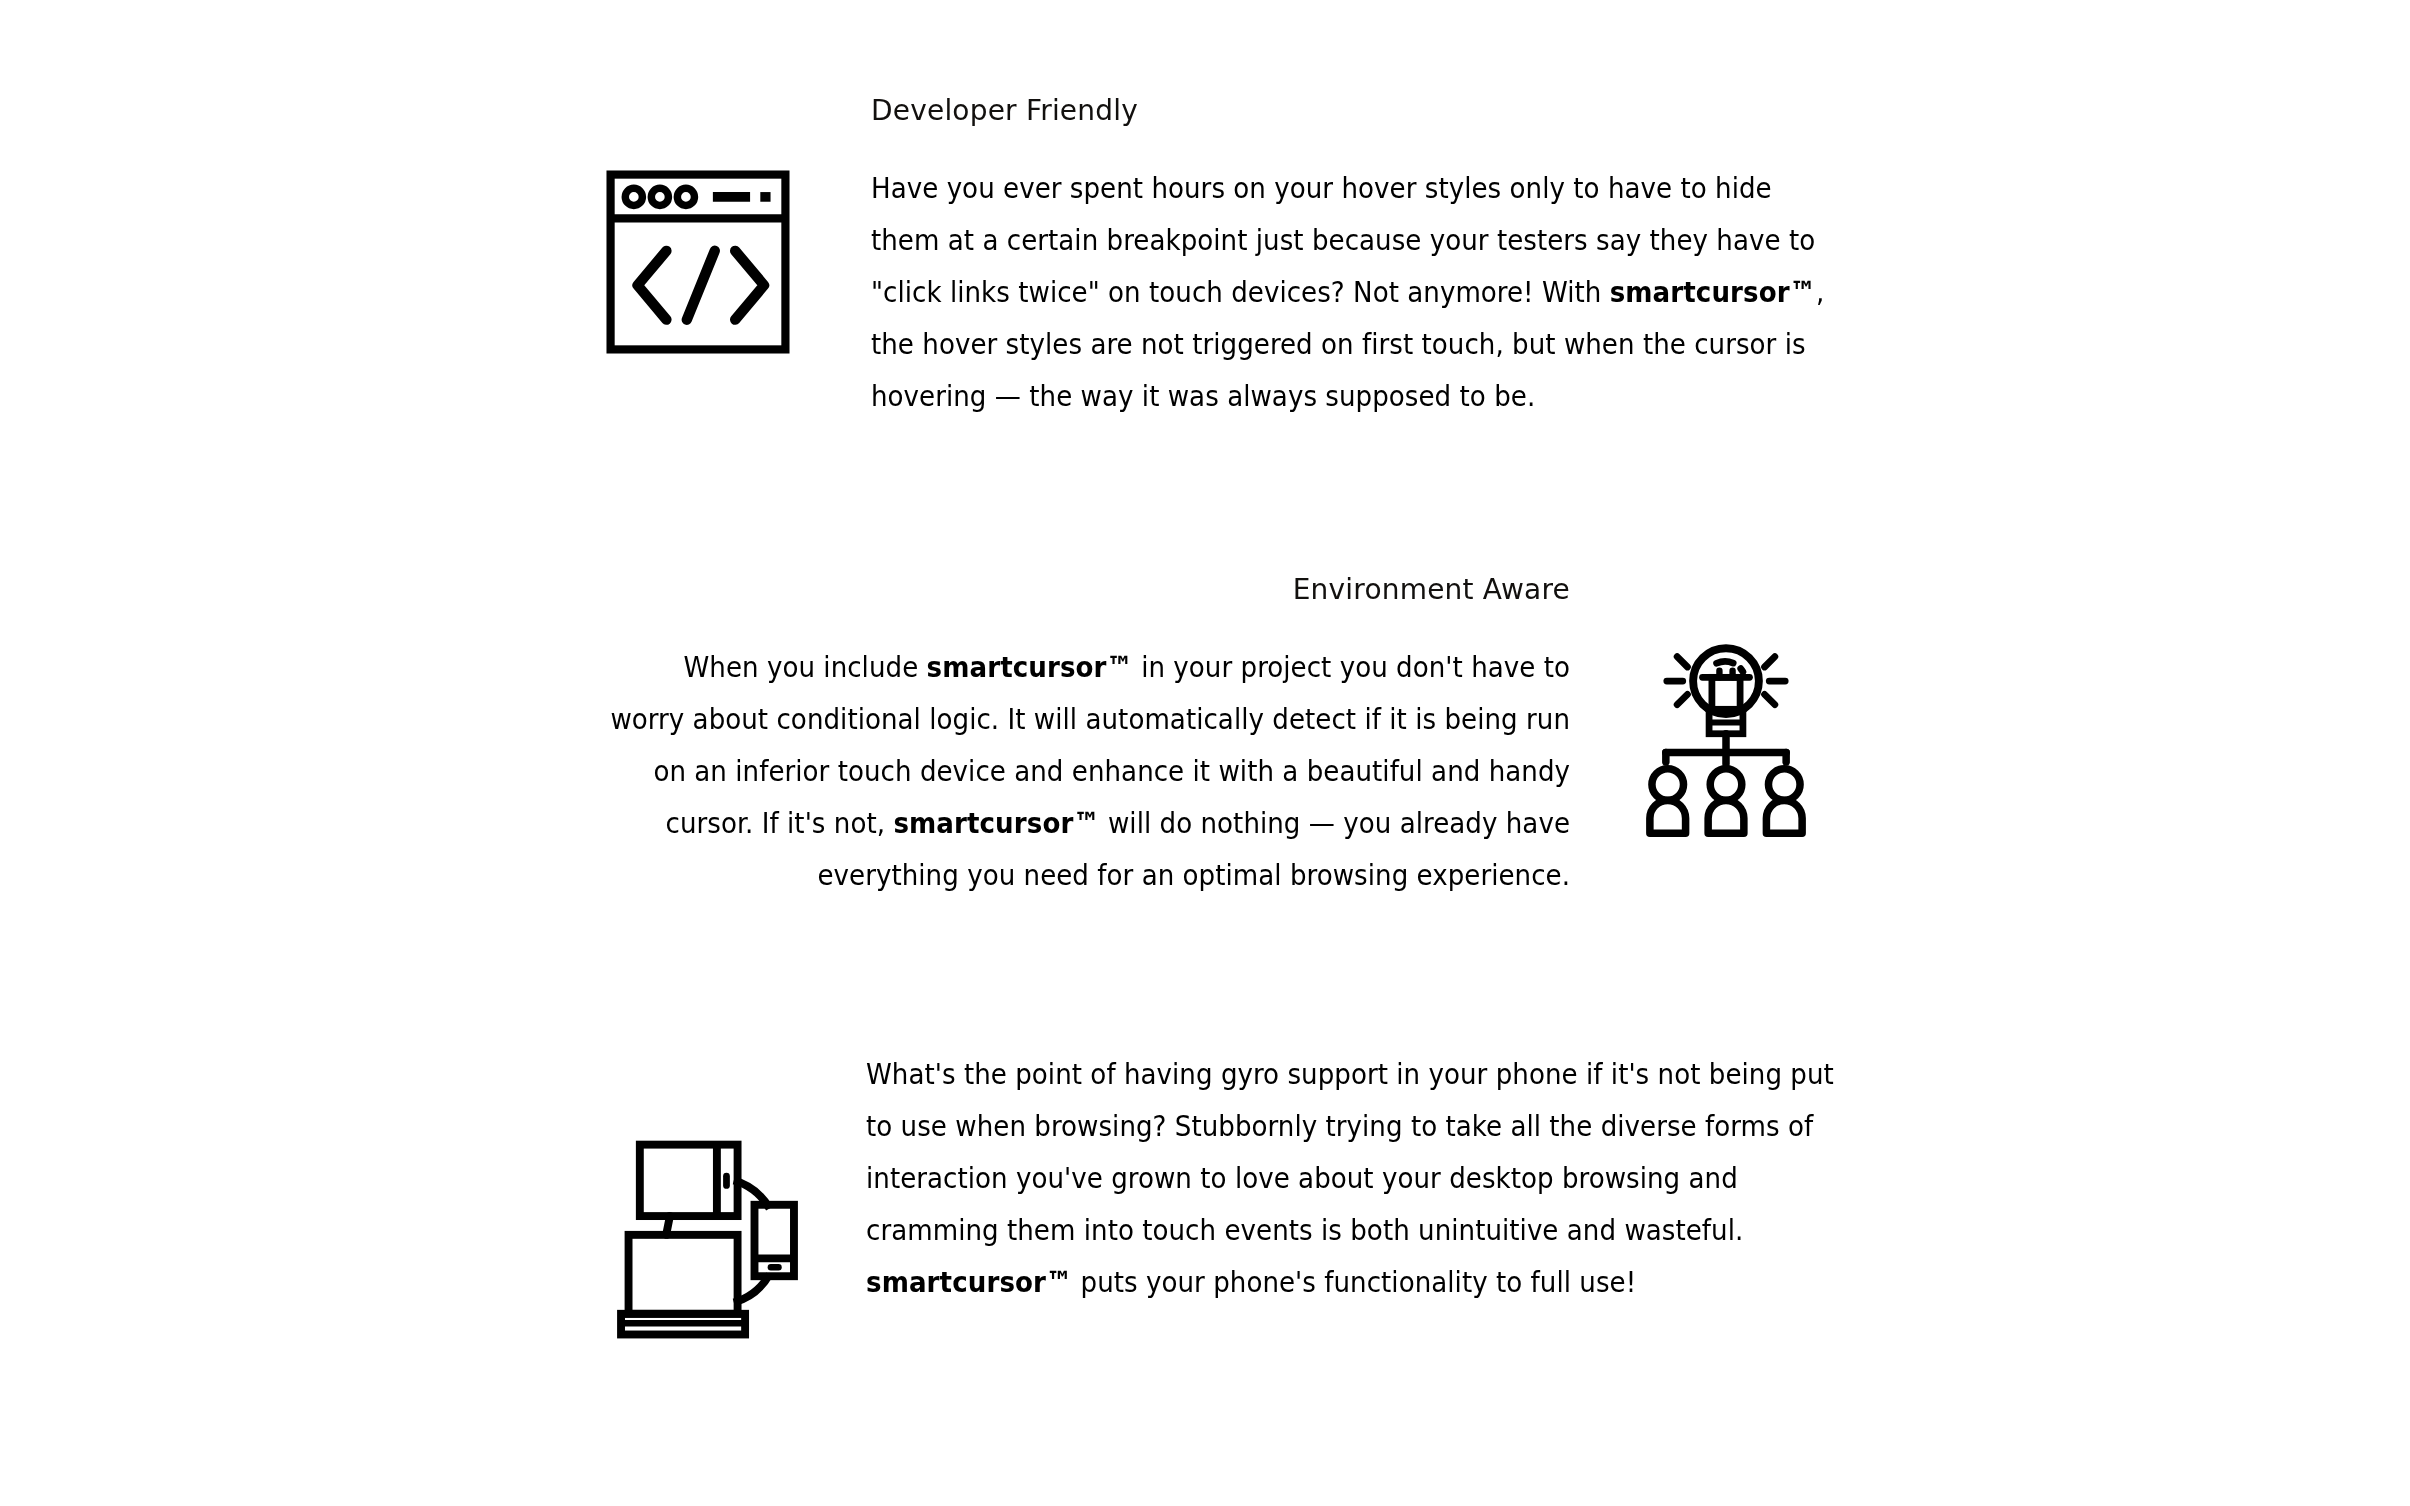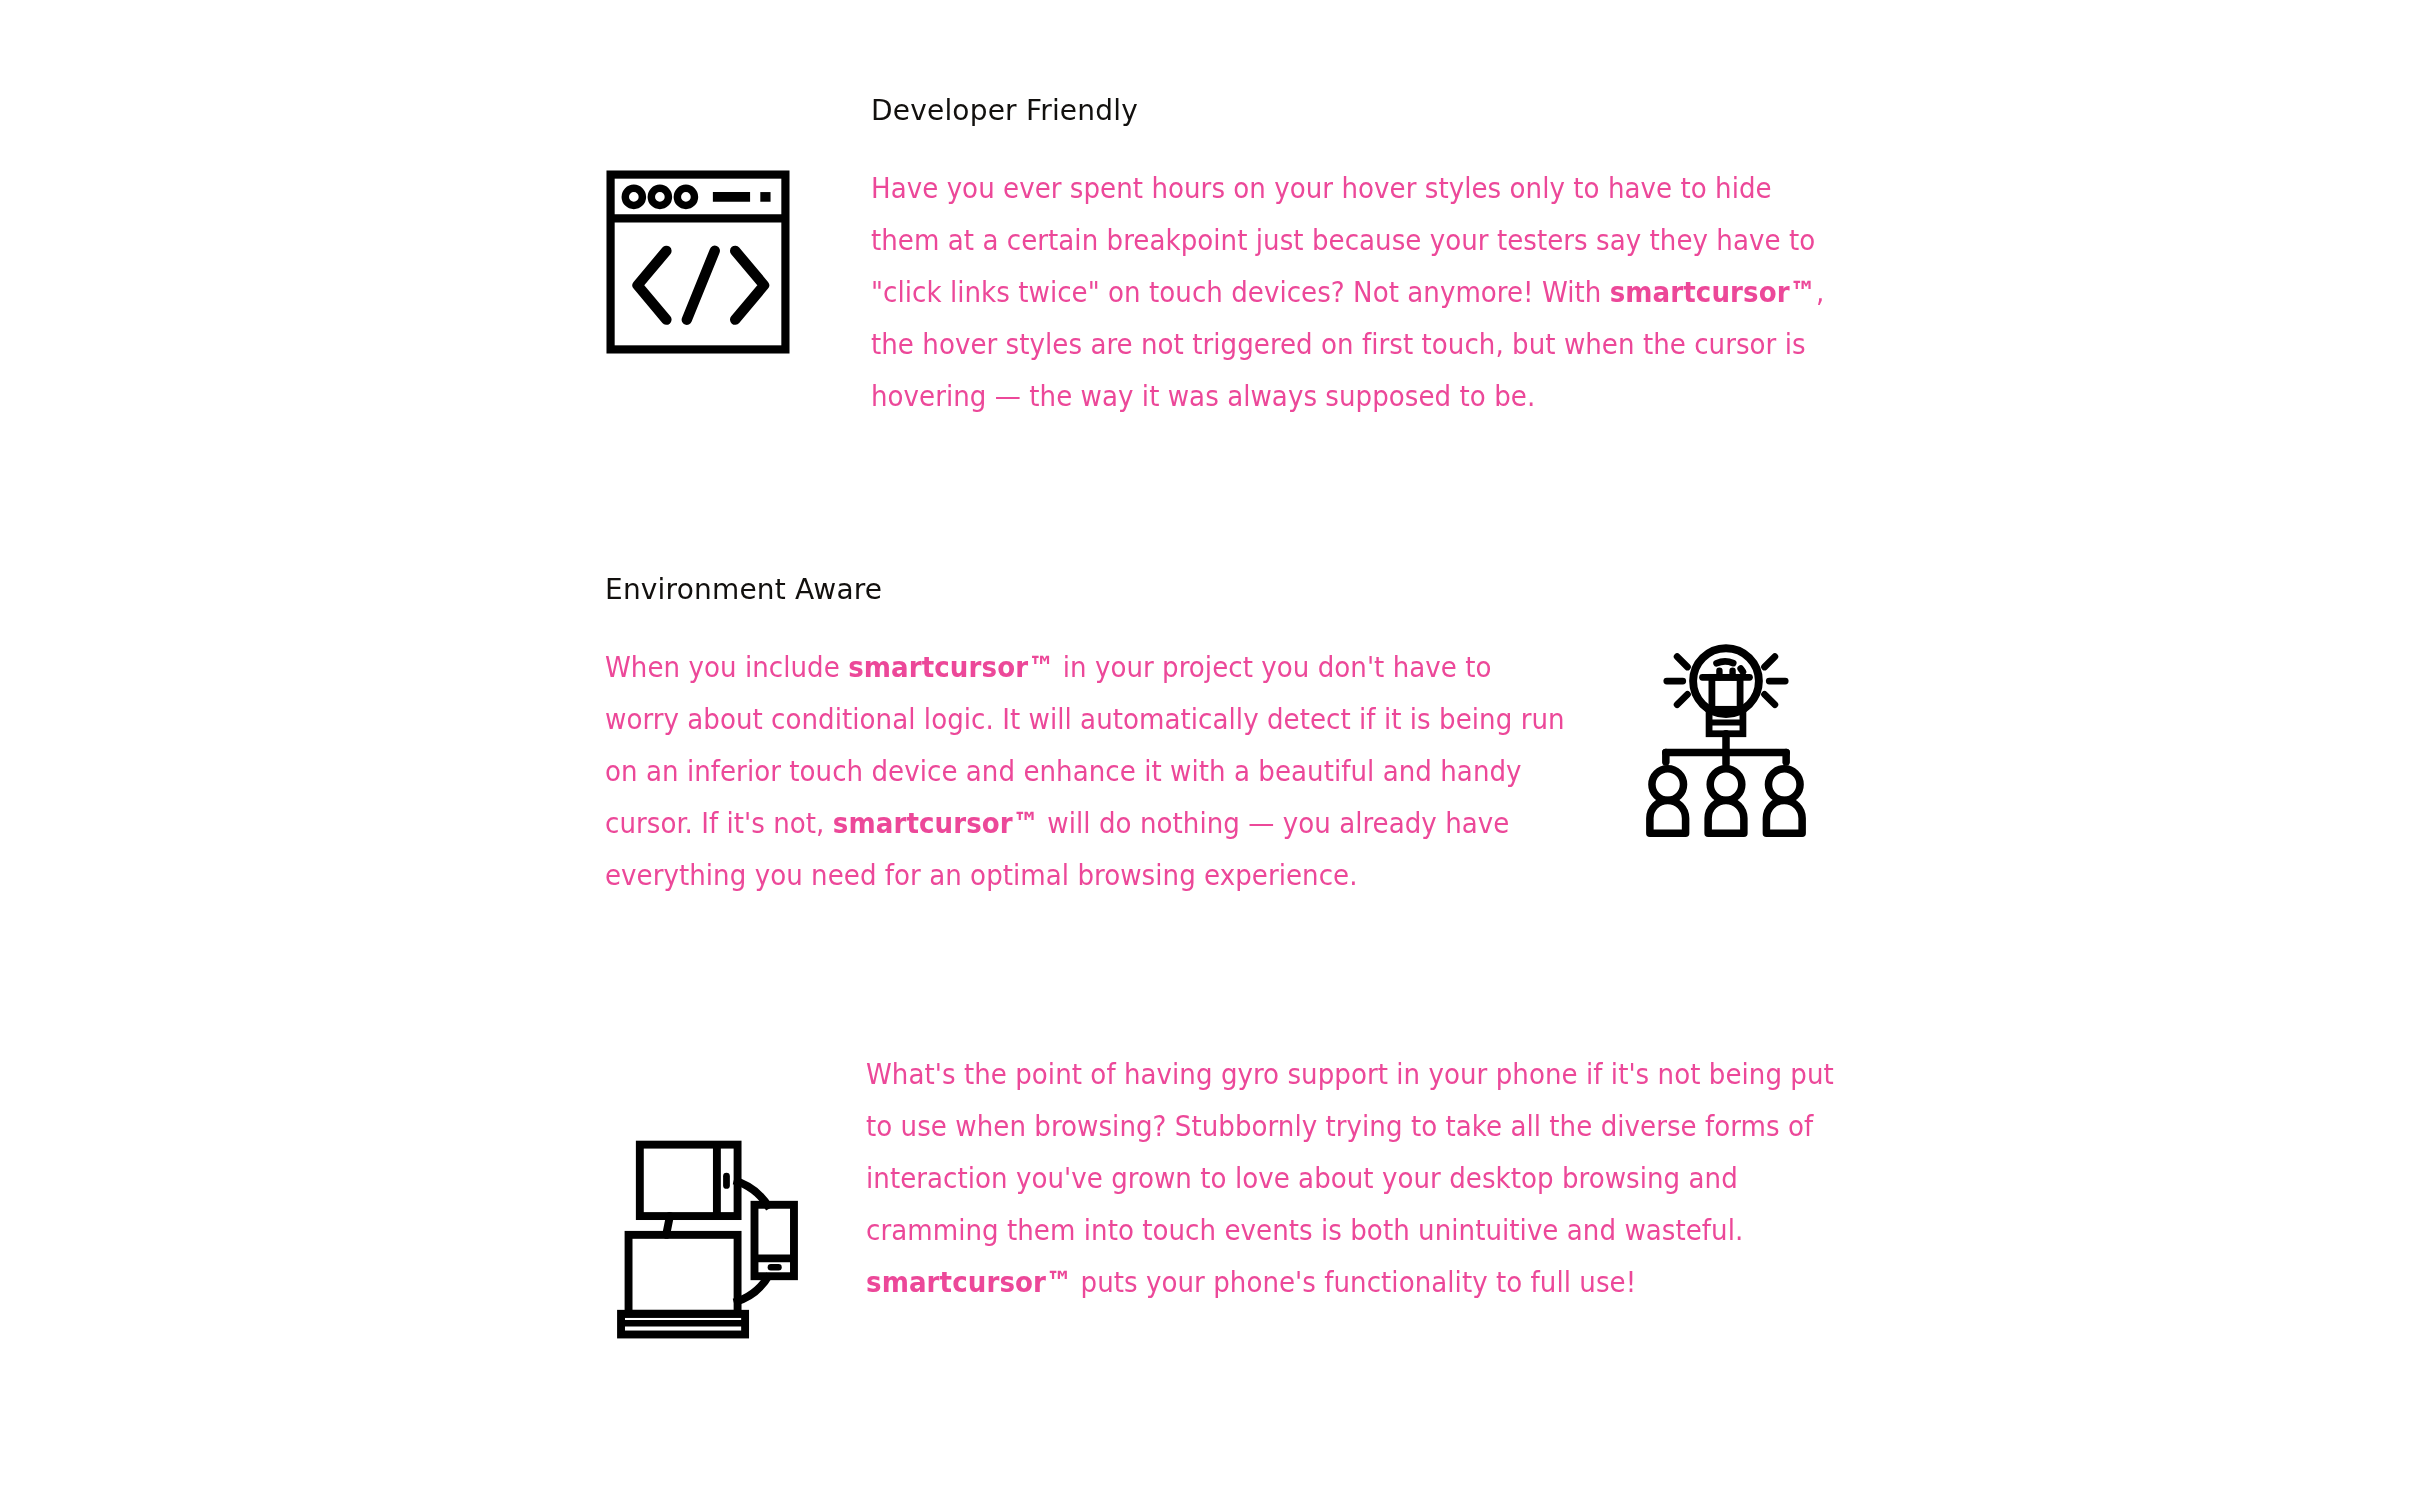--- a/index.html
+++ b/index.html
@@ -48,21 +48,21 @@
     line-height: 1.2;
     white-space: nowrap;
   }
 
   .feature-text {
     font-family: "Liberation Sans Narrow", "DejaVu Sans Condensed", "Liberation Sans", sans-serif;
     font-stretch: condensed;
     font-size: 29px;
     font-weight: 400;
     line-height: 52px;
-    color: #ec4899;
+    color: #000000;
     margin: 0;
     letter-spacing: 0.05px;
   }
 
   .brand {
     font-weight: 700;
     letter-spacing: 0.1px;
   }
 
   
@@ -79,20 +79,21 @@
     width: 960px;
   }
 
   #feature-environment-aware {
     left: 605px;
     top: 573px;
   }
   #feature-environment-aware .feature-body {
     width: 965px;
     order: 1;
+    text-align: right;
   }
   #feature-environment-aware .feature-icon {
     order: 2;
     margin-top: 63px;
     margin-left: 75px;
   }
 
   #feature-embrace-circumstances {
     left: 617px;
     top: 1048px;

